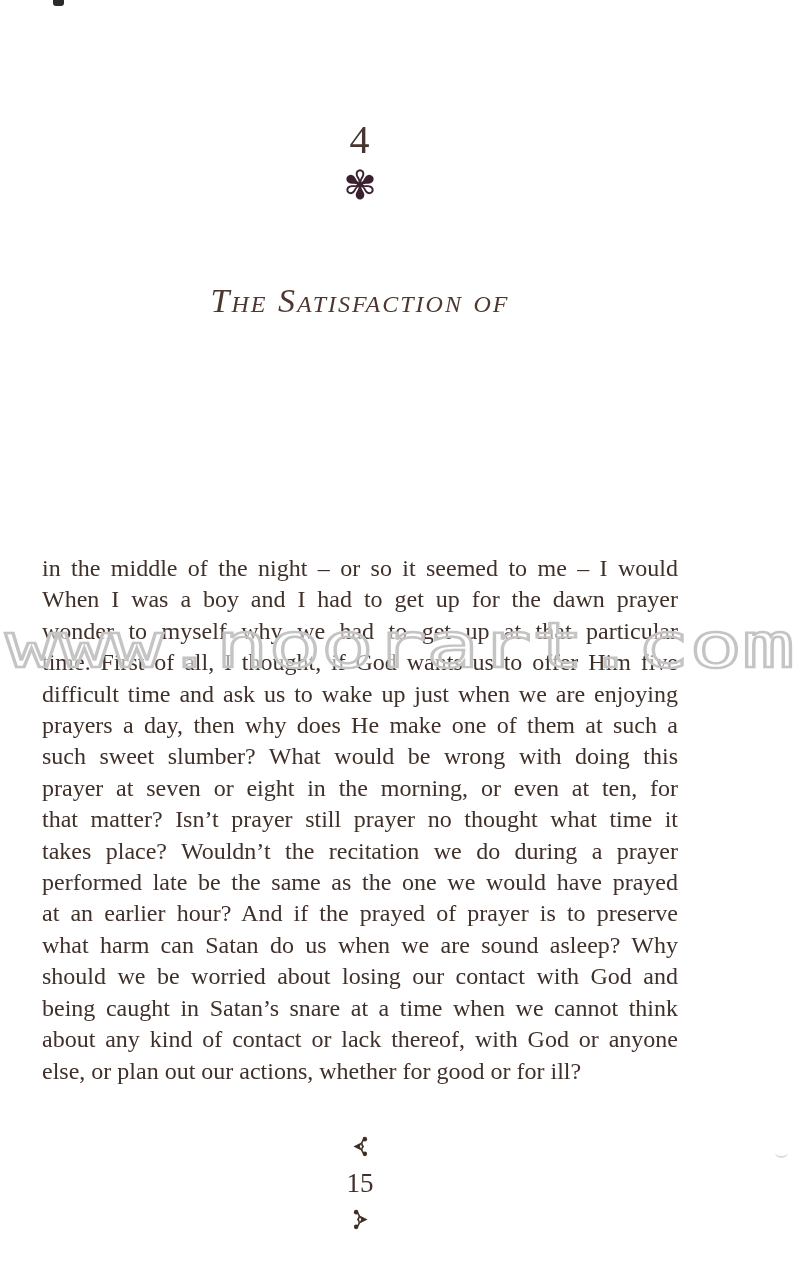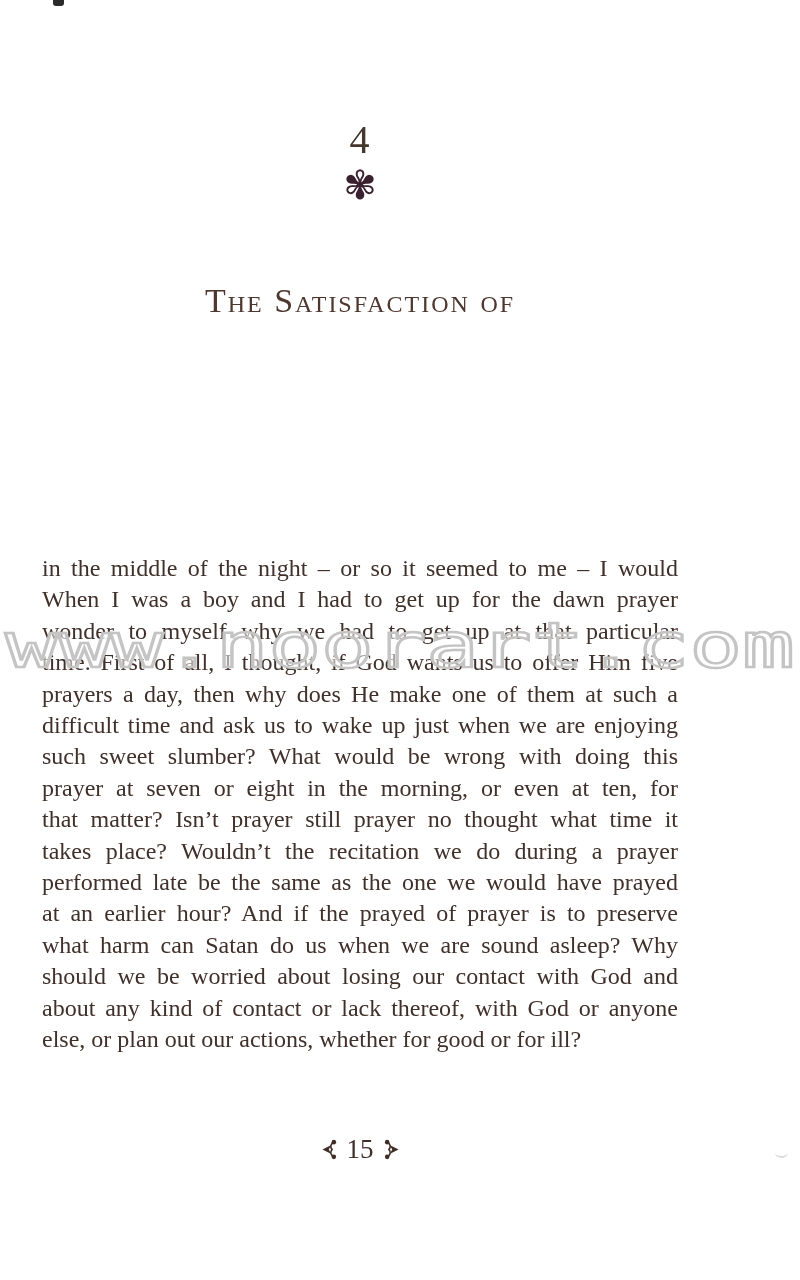--- a/index.html
+++ b/index.html
@@ -61,20 +61,21 @@
     color: #3a2130;
   }
 
   .chapter-title {
     top: 277px;
     font-size: 34px;
     line-height: 48px;
     font-variant: small-caps;
     letter-spacing: 2px;
     color: #4d372e;
+    font-style: italic;
   }
 
   .body-block {
     position: absolute;
     left: 42px;
     top: 553px;
     width: 636px;
     font-size: 24px;
     line-height: 31.4px;
     color: #40302a;
@@ -92,20 +93,21 @@
   .page-footer {
     position: absolute;
     left: 42px;
     top: 1134px;
     width: 636px;
     display: flex;
     align-items: center;
     justify-content: center;
     gap: 9px;
     color: #40302a;
+    flex-direction: column;
   }
   .page-number {
     font-size: 27px;
     line-height: 30px;
   }
   .fleuron {
     width: 17px;
     height: 25px;
     display: block;
   }
@@ -145,30 +147,31 @@
 
   <div class="col chapter-title">
     <div>The Satisfaction of</div>
   </div>
 
   <div class="body-block">
     <div class="bline">in the middle of the night – or so it seemed to me – I would</div>
     <div class="bline">When I was a boy and I had to get up for the dawn prayer</div>
     <div class="bline">wonder to myself why we had to get up at that particular</div>
     <div class="bline">time. First of all, I thought, if God wants us to offer Him five</div>
+    <div class="bline">difficult time and ask us to wake up just when we are enjoying</div>
     <div class="bline">prayers a day, then why does He make one of them at such a</div>
-    <div class="bline">difficult time and ask us to wake up just when we are enjoying</div>
     <div class="bline">such sweet slumber? What would be wrong with doing this</div>
     <div class="bline">prayer at seven or eight in the morning, or even at ten, for</div>
     <div class="bline">that matter? Isn’t prayer still prayer no thought what time it</div>
     <div class="bline">takes place? Wouldn’t the recitation we do during a prayer</div>
     <div class="bline">performed late be the same as the one we would have prayed</div>
     <div class="bline">at an earlier hour? And if the prayed of prayer is to preserve</div>
     <div class="bline">what harm can Satan do us when we are sound asleep? Why</div>
     <div class="bline">should we be worried about losing our contact with God and</div>
+    <div class="bline">being caught in Satan’s snare at a time when we cannot think</div>
     <div class="bline">about any kind of contact or lack thereof, with God or anyone</div>
     <div class="bline last">else, or plan out our actions, whether for good or for ill?</div>
   </div>
 
   <div class="page-footer">
     <svg class="fleuron" viewBox="0 0 18 26" xmlns="http://www.w3.org/2000/svg">
       <path d="M1.5 13 L11 8.2 L8.2 13 L11 17.8 Z" fill="#3f2e26"></path>
       <circle cx="13.6" cy="5.2" r="2.4" fill="#3f2e26"></circle>
       <path d="M13.6 5.2 C9.8 7.4 9.6 10.4 11.6 13" fill="none" stroke="#3f2e26" stroke-width="1.7" stroke-linecap="round"></path>
       <circle cx="13.6" cy="20.8" r="2.4" fill="#3f2e26"></circle>

